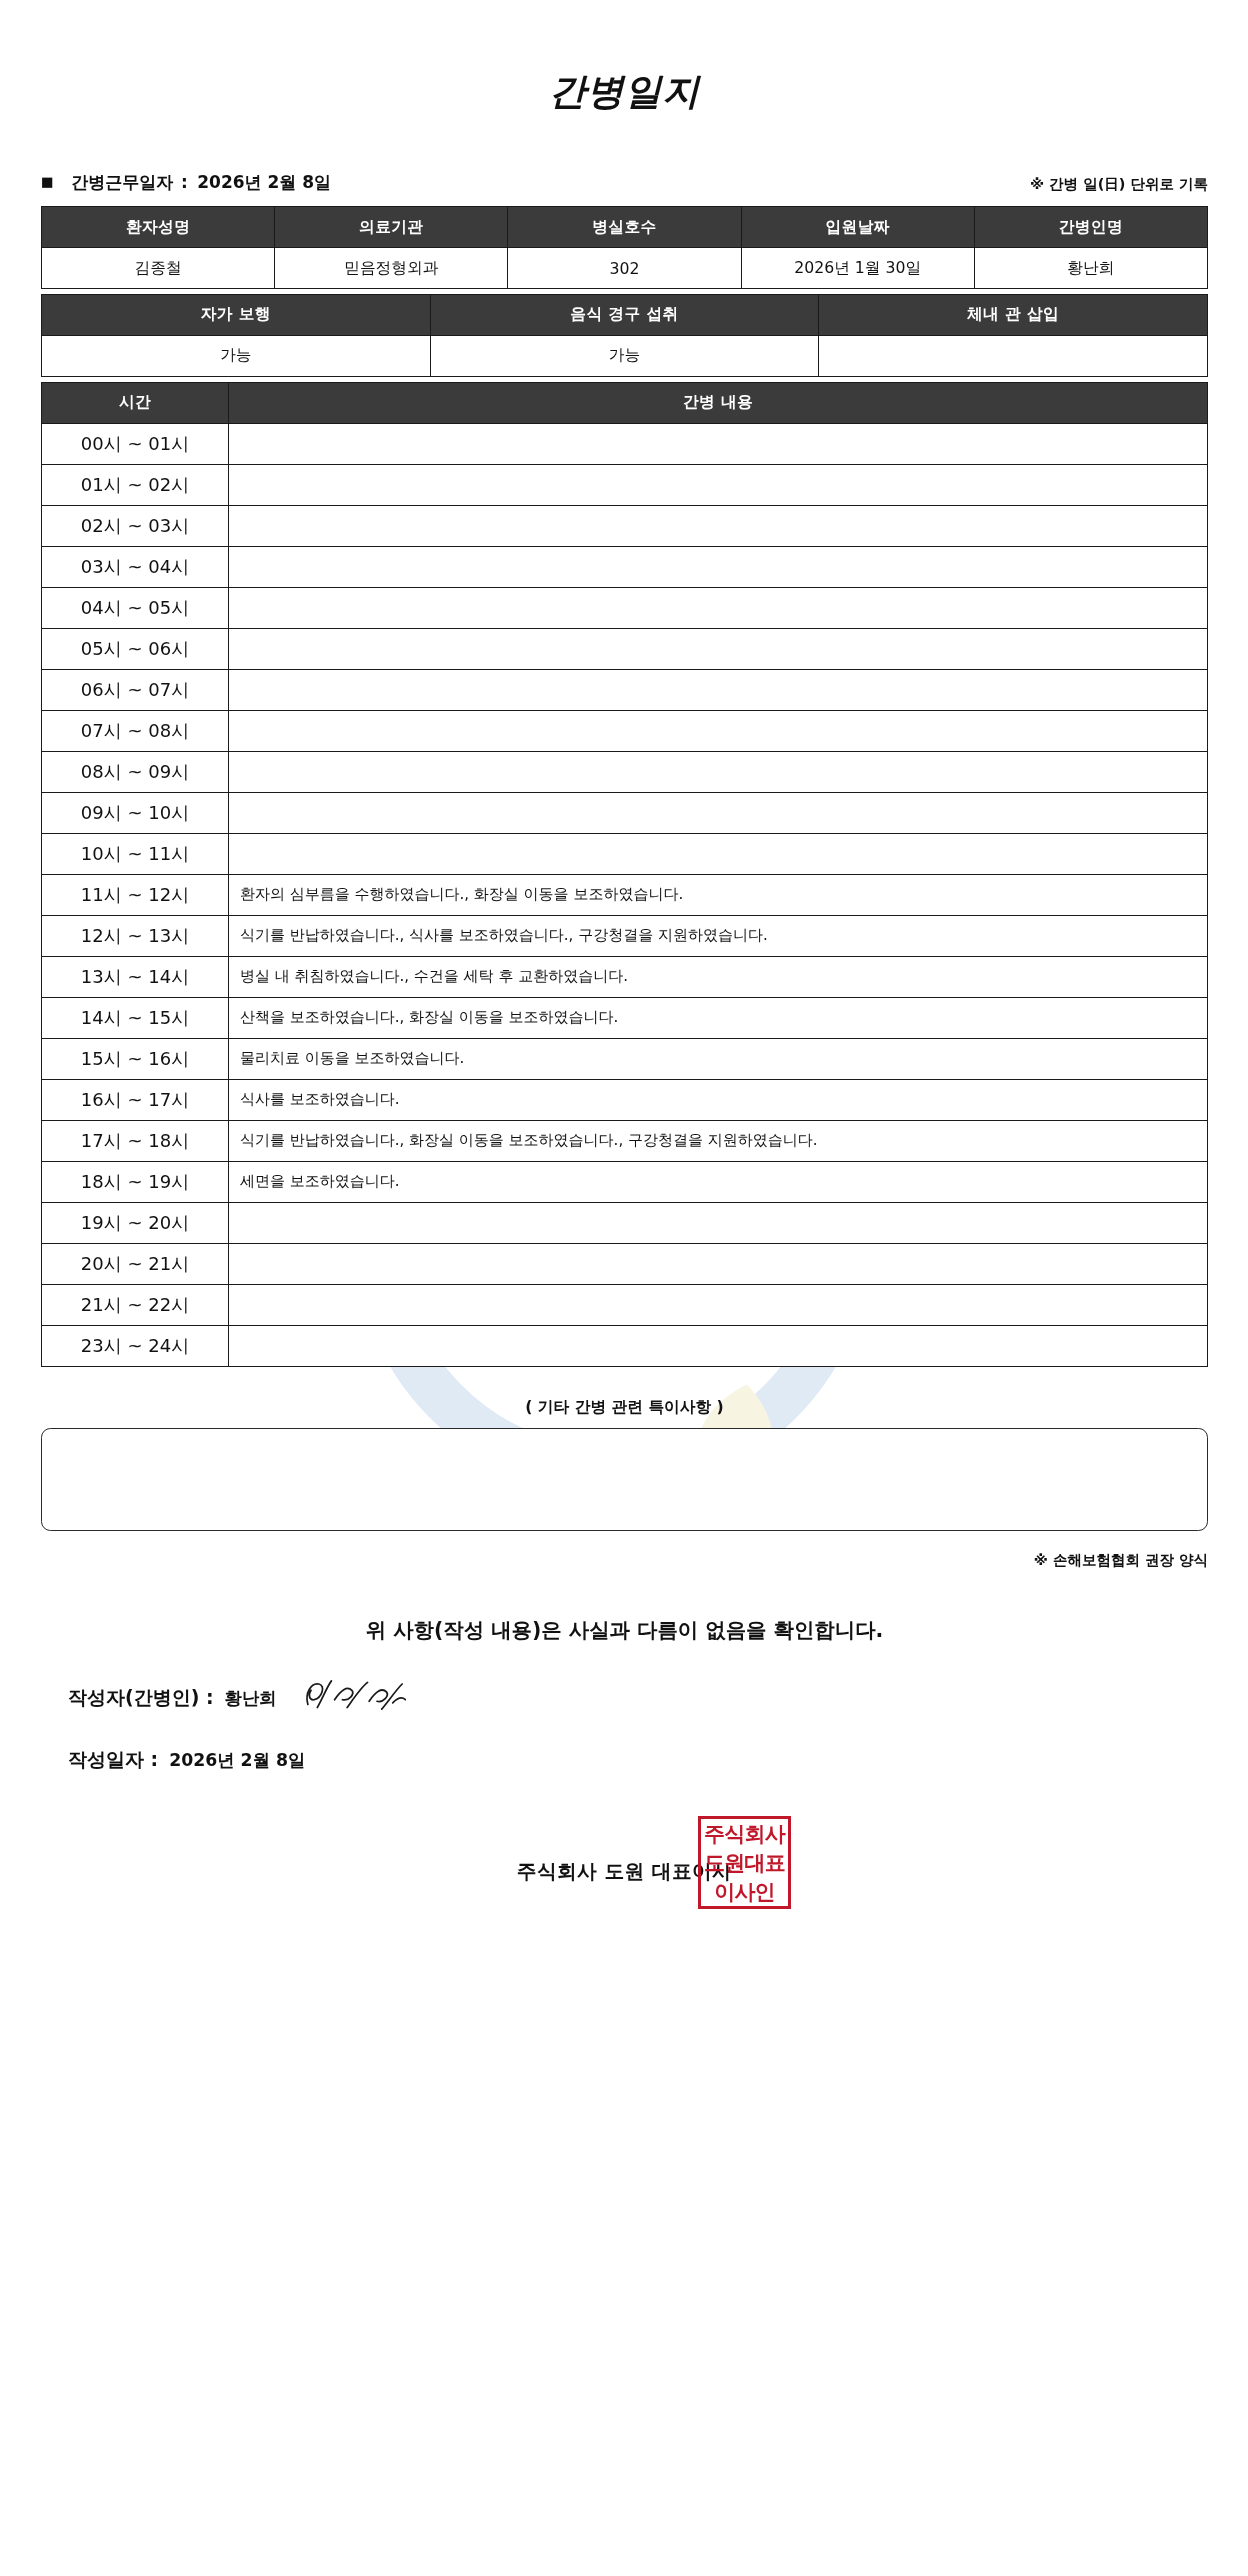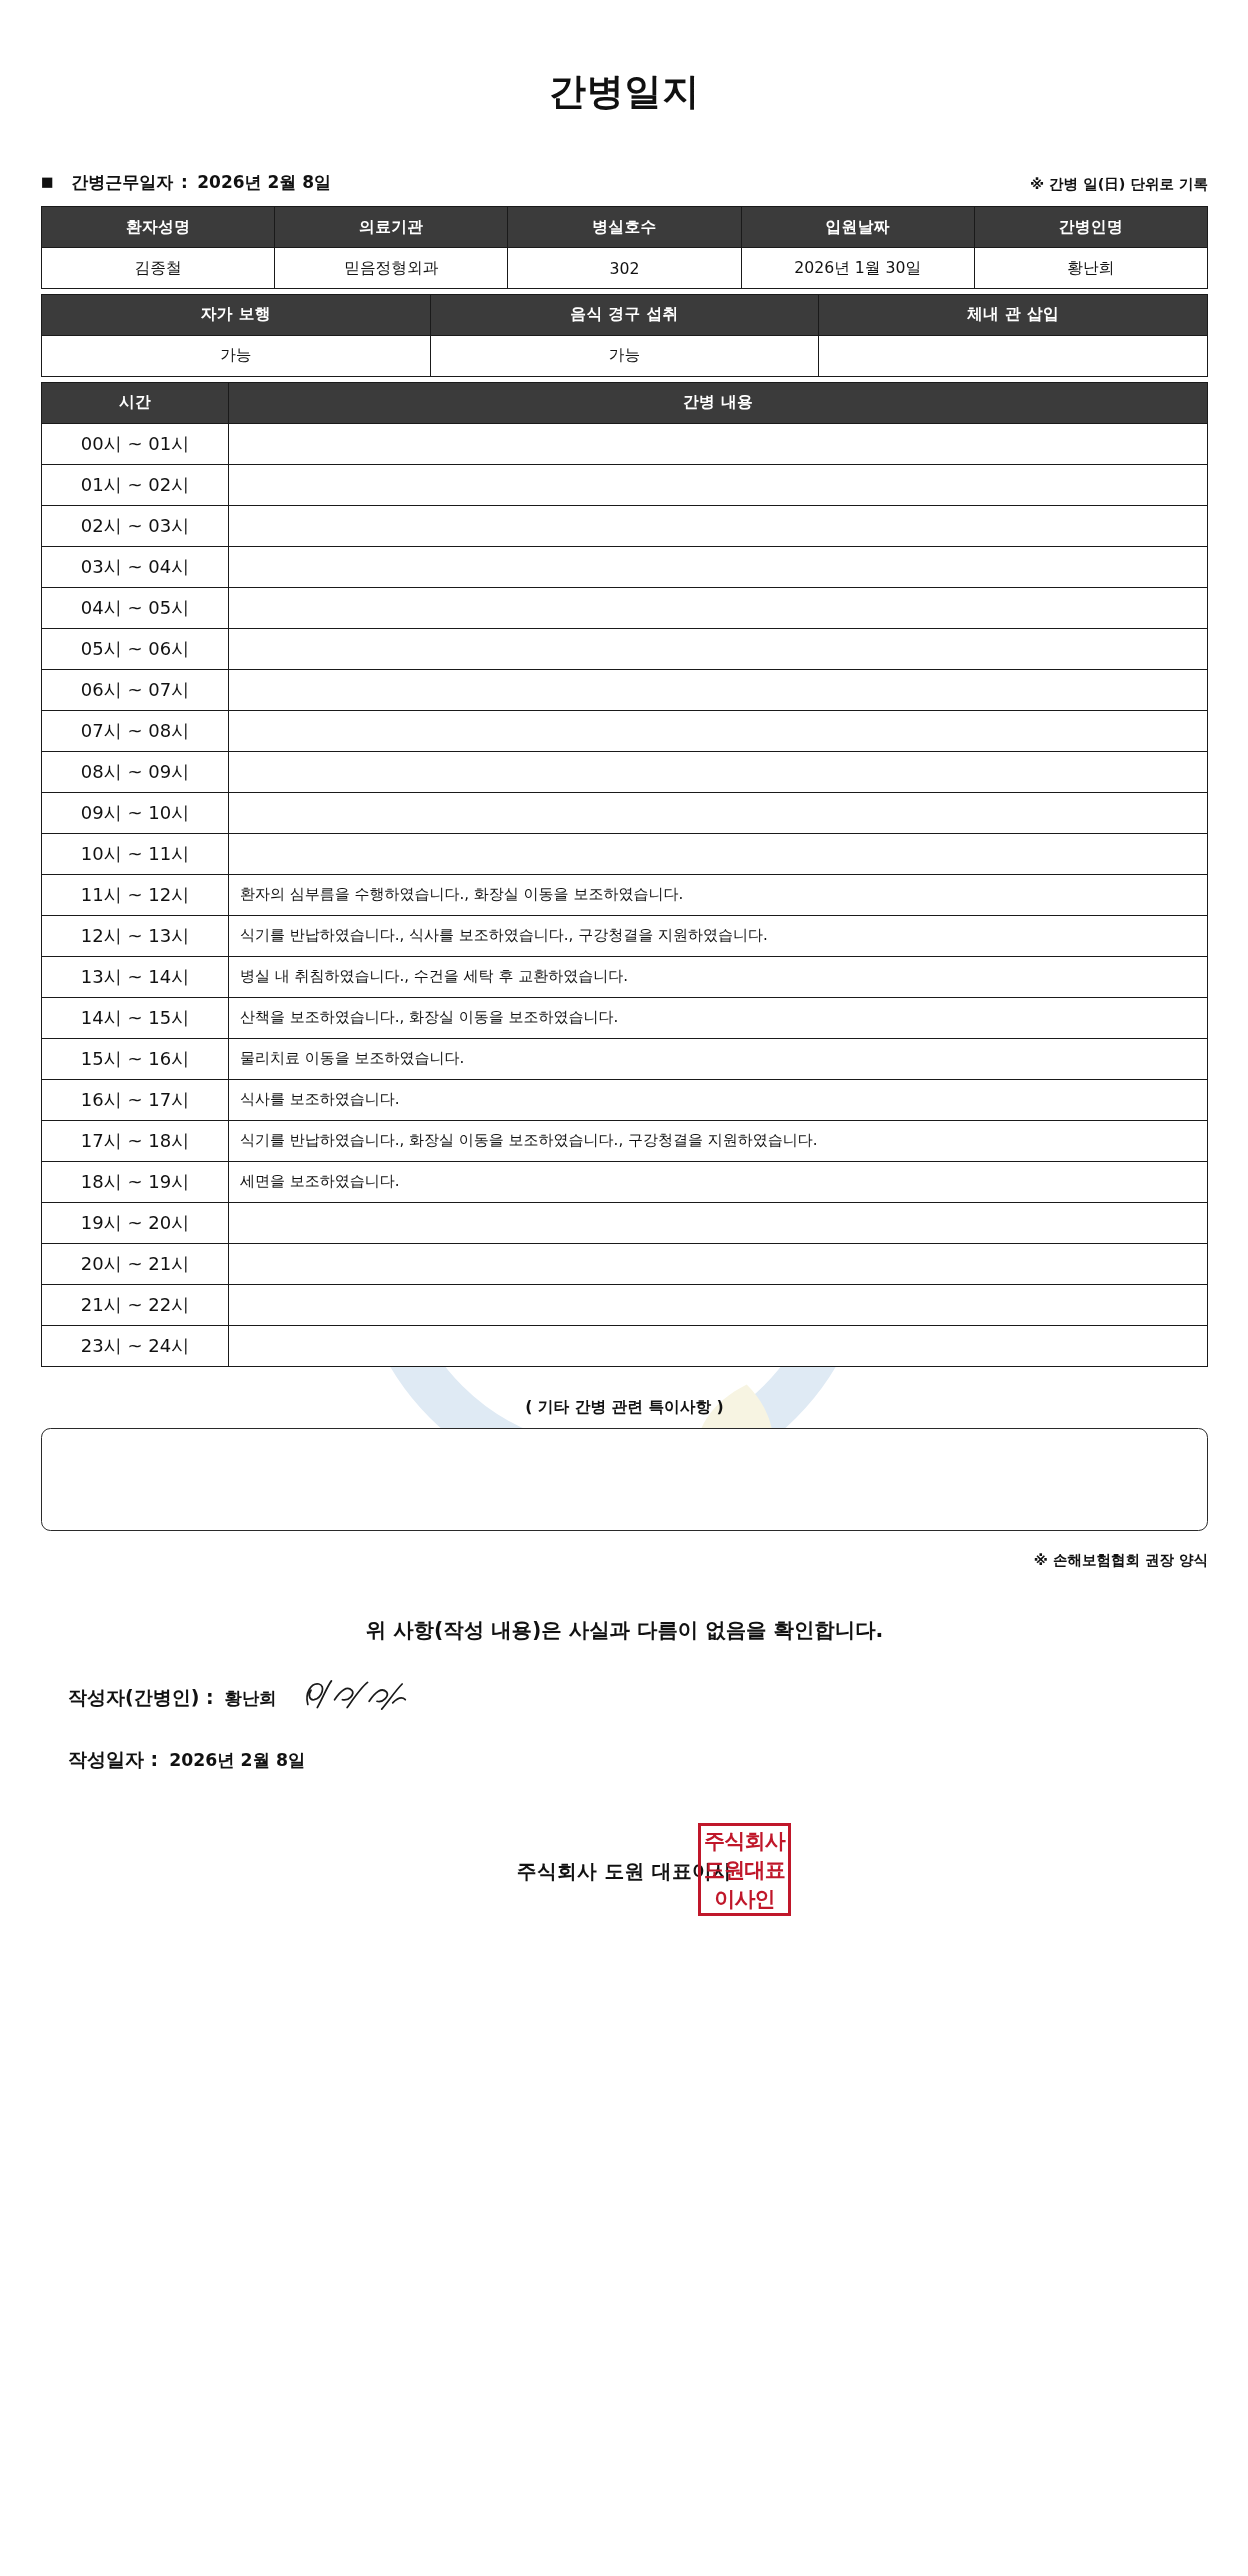--- a/index.html
+++ b/index.html
@@ -36,20 +36,21 @@
     padding: 0 41px;
   }
 
   .doc-title {
     text-align: center;
     font-size: 37px;
     font-weight: bold;
     letter-spacing: 0.8px;
     margin: 72px 0 0 0;
     line-height: 1.1;
+    font-style: italic;
   }
 
   .meta-row {
     display: flex;
     align-items: flex-end;
     justify-content: space-between;
     margin: 58px 0 12.6px 0;
   }
   .meta-left {
     font-size: 17px;
@@ -168,21 +169,21 @@
     height: 118px;
   }
   .company-name {
     font-size: 19.7px;
     font-weight: bold;
     letter-spacing: 0.4px;
   }
   .stamp {
     position: absolute;
     left: 657px;
-    top: 11px;
+    top: 4px;
     width: 93px;
     height: 93px;
     border: 3.9px solid #c0172a;
     box-sizing: border-box;
     display: grid;
     grid-template-rows: 1fr 1fr 1fr;
     color: #c0172a;
     font-weight: bold;
     font-size: 21px;
     line-height: 1;

